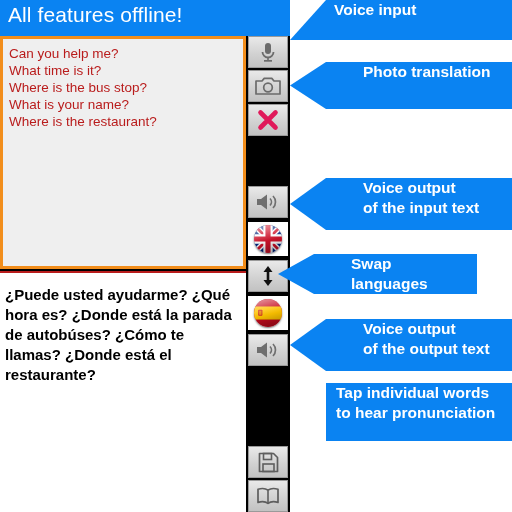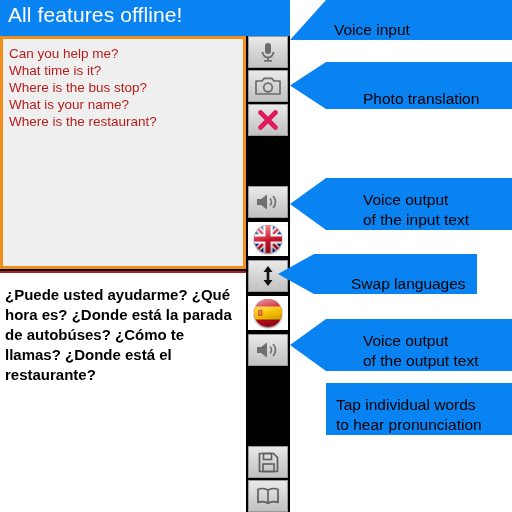--- a/index.html
+++ b/index.html
@@ -140,26 +140,27 @@
     width: 100%; height: 100%;
     border-radius: 50%;
     background: linear-gradient(165deg, rgba(255,255,255,0.62) 0%, rgba(255,255,255,0.18) 38%, rgba(0,0,0,0.05) 55%, rgba(0,0,0,0.38) 100%);
     pointer-events: none;
   }
 
   
   .banner {
     position: absolute;
     background: #0a83f2;
-    color: #000000;
+    color: #ffffff;
     font-size: 15.5px;
     line-height: 20px;
     box-sizing: border-box;
     display: flex;
-    align-items: flex-end;
+    align-items: flex-start;
+    font-weight: bold;
   }
   .banner .btxt {
     padding-left: 44px;
     padding-right: 6px;
     white-space: pre-line;
   }
   .banner.noarrow .btxt { padding-left: 10px; }
 
   
   .arrow-flat-top {
@@ -315,19 +316,19 @@
 
   <div class="banner arrow-point" style="left:278px; top:254px; width:199px; height:40px;">
     <span class="btxt">Swap languages</span>
   </div>
 
   <div class="banner arrow-point" style="left:290px; top:319px; width:222px; height:52px;">
     <span class="btxt">Voice output
 of the output text</span>
   </div>
 
-  <div class="banner noarrow" style="left:326px; top:383px; width:186px; height:52px;">
+  <div class="banner noarrow" style="left:326px; top:383px; width:186px; height:58px;">
     <span class="btxt">Tap individual words
 to hear pronunciation</span>
   </div>
 
 
 </div>
 
 </body></html>

